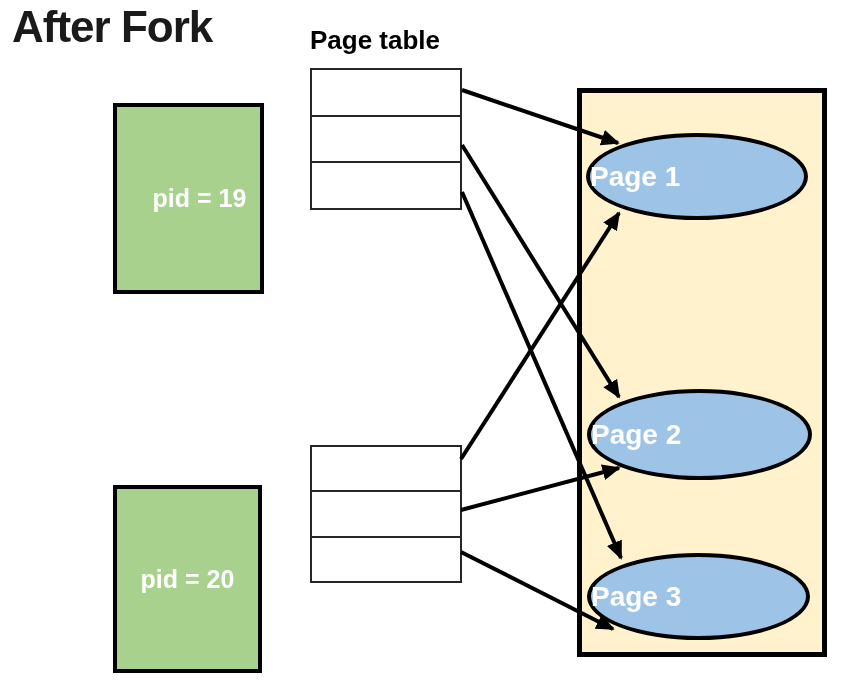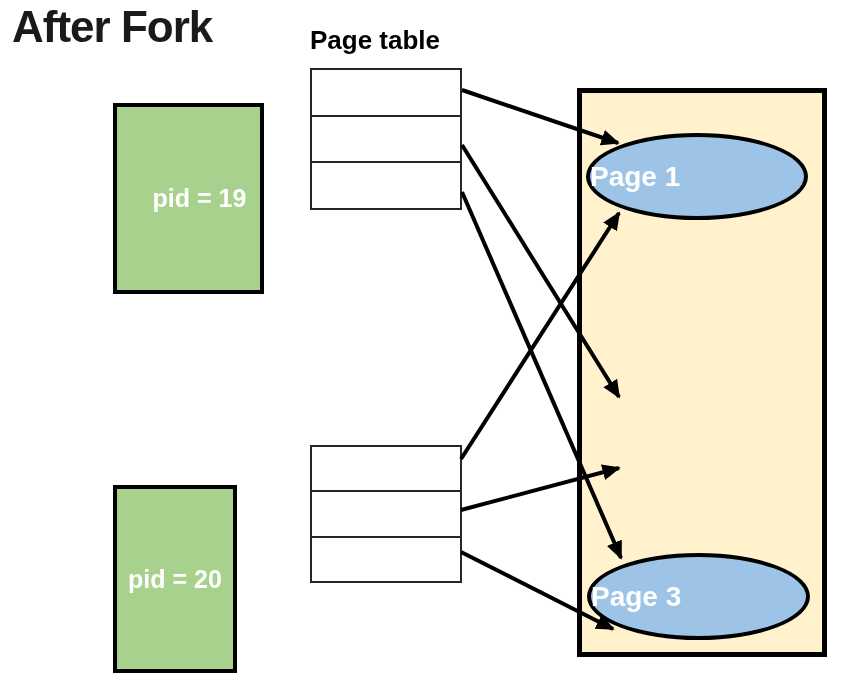--- a/index.html
+++ b/index.html
@@ -41,21 +41,21 @@
     display: flex;
     align-items: center;
     justify-content: center;
   }
   .proc-box .pid-text {
     color: #ffffff;
     font-size: 25px;
     font-weight: bold;
   }
   .proc-1 { left: 113px; top: 103px; width: 151px; height: 191px; padding-left: 22px; }
-  .proc-2 { left: 113px; top: 485px; width: 124px; height: 188px; }
+  .proc-2 { left: 113px; top: 485px; width: 149px; height: 188px; }
   .ptable {
     position: absolute;
     box-sizing: border-box;
     background: #ffffff;
     border: 2px solid #262626;
     display: flex;
     flex-direction: column;
   }
   .ptable-1 { left: 310px; top: 68px;  width: 152px; height: 142px; }
   .ptable-2 { left: 310px; top: 445px; width: 152px; height: 138px; }
@@ -129,20 +129,23 @@
       <div class="row"></div>
       <div class="row"></div>
     </div>
 
   <div class="memory-box"></div>
 
   <div class="page-ellipse page-1">
     <span class="page-text">Page 1</span>
   </div>
 
+  <div class="page-ellipse page-2">
+    <span class="page-text">Page 2</span>
+  </div>
 
   <div class="page-ellipse page-3">
     <span class="page-text">Page 3</span>
   </div>
 
   <svg class="arrow-layer" viewBox="0 0 849 692" xmlns="http://www.w3.org/2000/svg">
     <defs>
       <marker id="arrowhead" viewBox="0 0 10 10" refX="9" refY="5" markerWidth="4.6" markerHeight="4.6" orient="auto-start-reverse">
         <path d="M 0 0.6 L 10 5 L 0 9.4 z" fill="#000000"></path>
       </marker>

